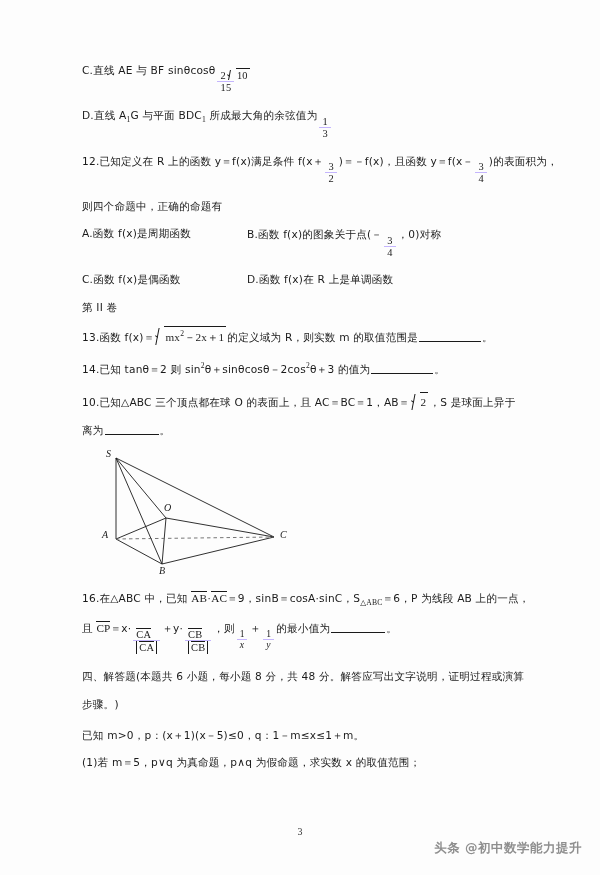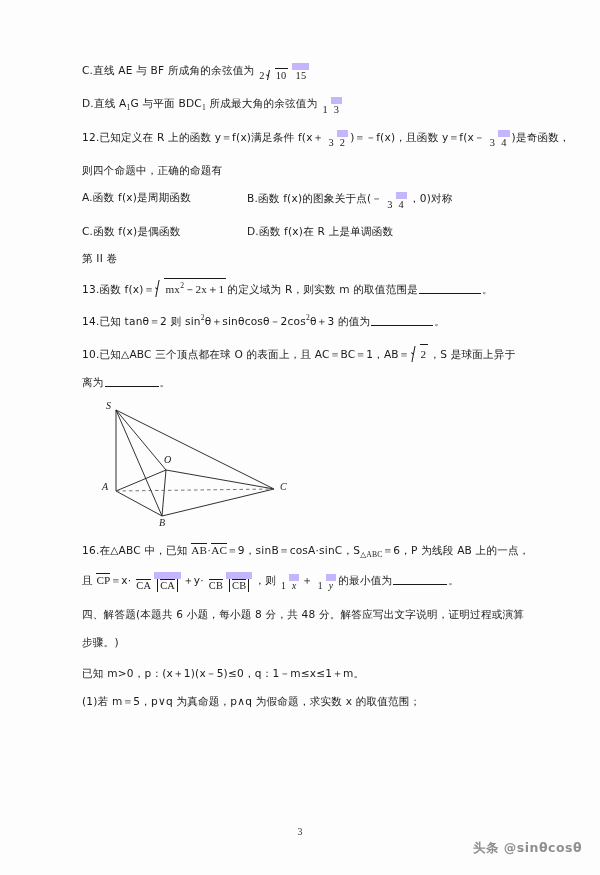--- a/index.html
+++ b/index.html
@@ -36,30 +36,30 @@
   }
   .tall { margin-bottom: 14px; }
 
   .cn { font-family: "DejaVu Sans", "Liberation Sans", sans-serif; font-size: 10.6px; }
   .it { font-style: italic; }
   sub, sup { font-size: 0.68em; }
 
   
   .frac {
     display: inline-flex;
-    flex-direction: row;
-    align-items: flex-end;
+    flex-direction: column;
+    align-items: flex-start;
     vertical-align: -0.52em;
     margin: 0 2px;
     line-height: 1.06;
     font-size: 10.4px;
     font-family: Liberation Serif, serif;
   }
   .frac .num { padding: 0 3px; }
-  .frac .den { padding: 0 3px; border-top: 7px solid #c4b5fd; }
+  .frac .den { padding: 0 3px; border-top: 1px solid #c4b5fd; }
   .frac.small { font-size: 9.6px; vertical-align: -0.5em; }
 
   
   .sqrt { display: inline-block; position: relative; padding-left: 9px; margin: 0 1px; }
   .sqrt::before {
     content: "";
     position: absolute; left: 2px; top: 2px; bottom: 1px;
     width: 5px;
     border-left: 1px solid #1a1a1a;
     transform: skewX(-11deg);
@@ -132,41 +132,41 @@
     white-space: nowrap;
   }
 </style>
 </head>
 <body>
 
 <div class="page">
   <div class="content">
 
     <div class="line tall">
-      <span class="cn">C.直线 AE 与 BF 所成角的余弦值为</span><span class="frac">
+      <span class="cn">C.直线 AE 与 BF sinθcosθ</span><span class="frac">
           <span class="num"><span>2</span><span class="sqrt"><span class="rad">10</span></span></span>
           <span class="den">15</span>
         </span>
     </div>
 
     <div class="line tall">
       <span class="cn">D.直线 A</span><sub>1</sub><span class="cn">G 与平面 BDC</span><sub>1</sub><span class="cn"> 所成最大角的余弦值为</span><span class="frac">
           <span class="num">1</span>
           <span class="den">3</span>
         </span>
     </div>
 
     <div class="line tall">
       <span class="cn">12.已知定义在 R 上的函数 y＝f(x)满足条件 f(x＋</span><span class="frac">
           <span class="num">3</span>
           <span class="den">2</span>
         </span><span class="cn">)＝－f(x)，且函数 y＝f(x－</span><span class="frac">
           <span class="num">3</span>
           <span class="den">4</span>
-        </span><span class="cn">)是奇函数，</span>
+        </span><span class="cn">)的表面积为，</span>
     </div>
 
     <div class="line">
       <span class="cn">则四个命题中，正确的命题有</span>
     </div>
 
     <div class="line opts tall">
       <span class="cn o1">A.函数 f(x)是周期函数</span>
       <span><span class="cn">B.函数 f(x)的图象关于点(－</span><span class="frac">
             <span class="num">3</span>
@@ -261,14 +261,14 @@
     <div class="line">
       <span class="cn">已知 m&gt;0，p：(x＋1)(x－5)≤0，q：1－m≤x≤1＋m。</span>
     </div>
     <div class="line">
       <span class="cn">(1)若 m＝5，p∨q 为真命题，p∧q 为假命题，求实数 x 的取值范围；</span>
     </div>
 
   </div>
 
   <div class="pagenum">3</div>
-  <div class="watermark">头条 @sinθcosθ</div>
+  <div class="watermark">头条 @初中数学能力提升</div>
 </div>
 
 </body></html>

